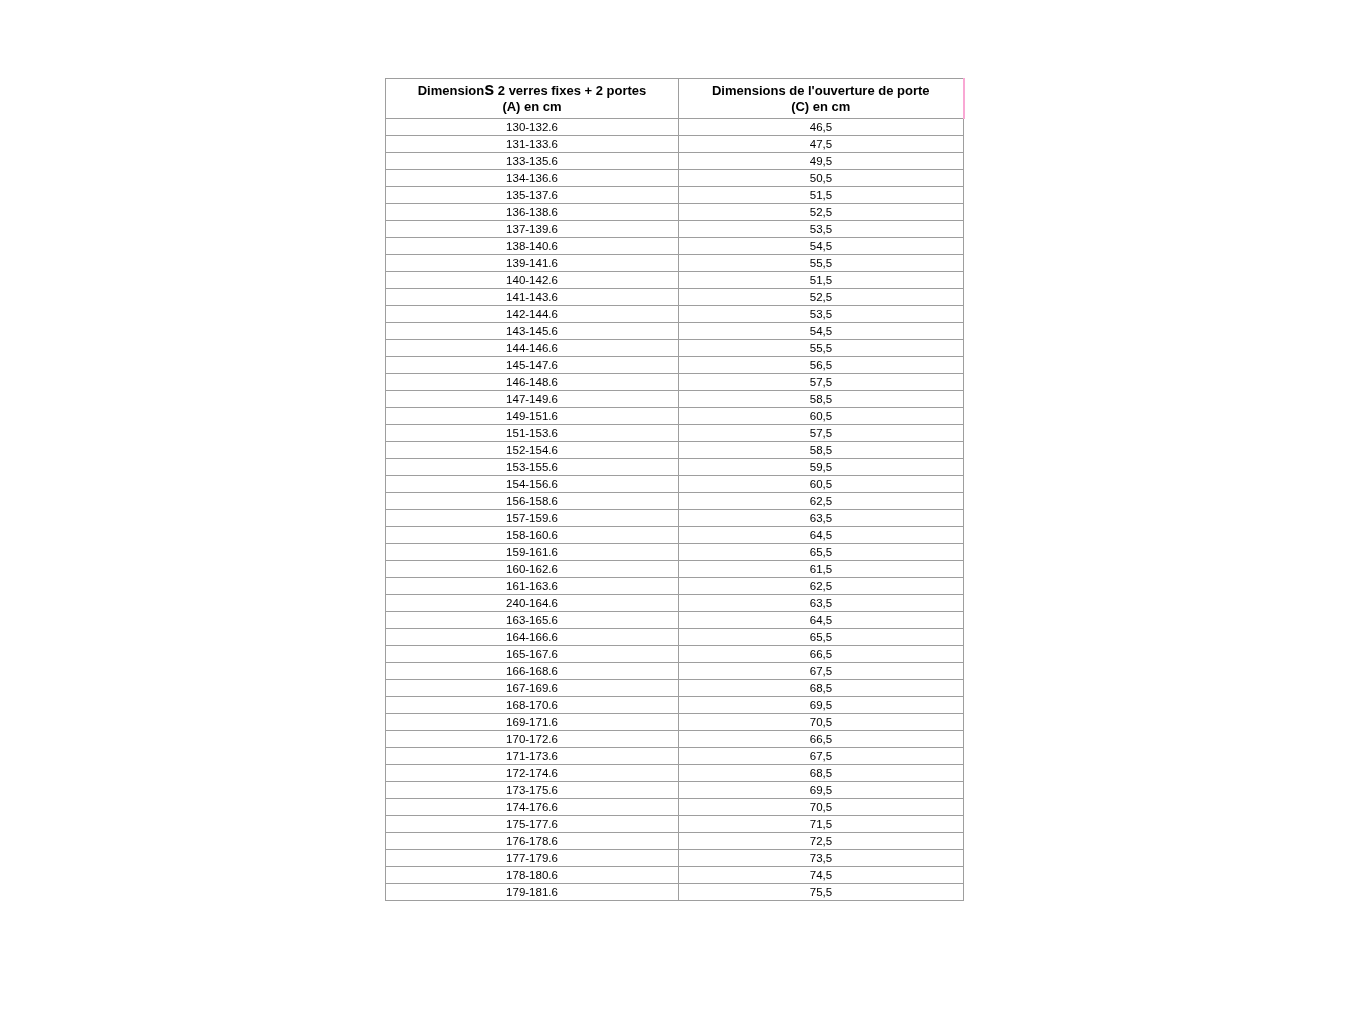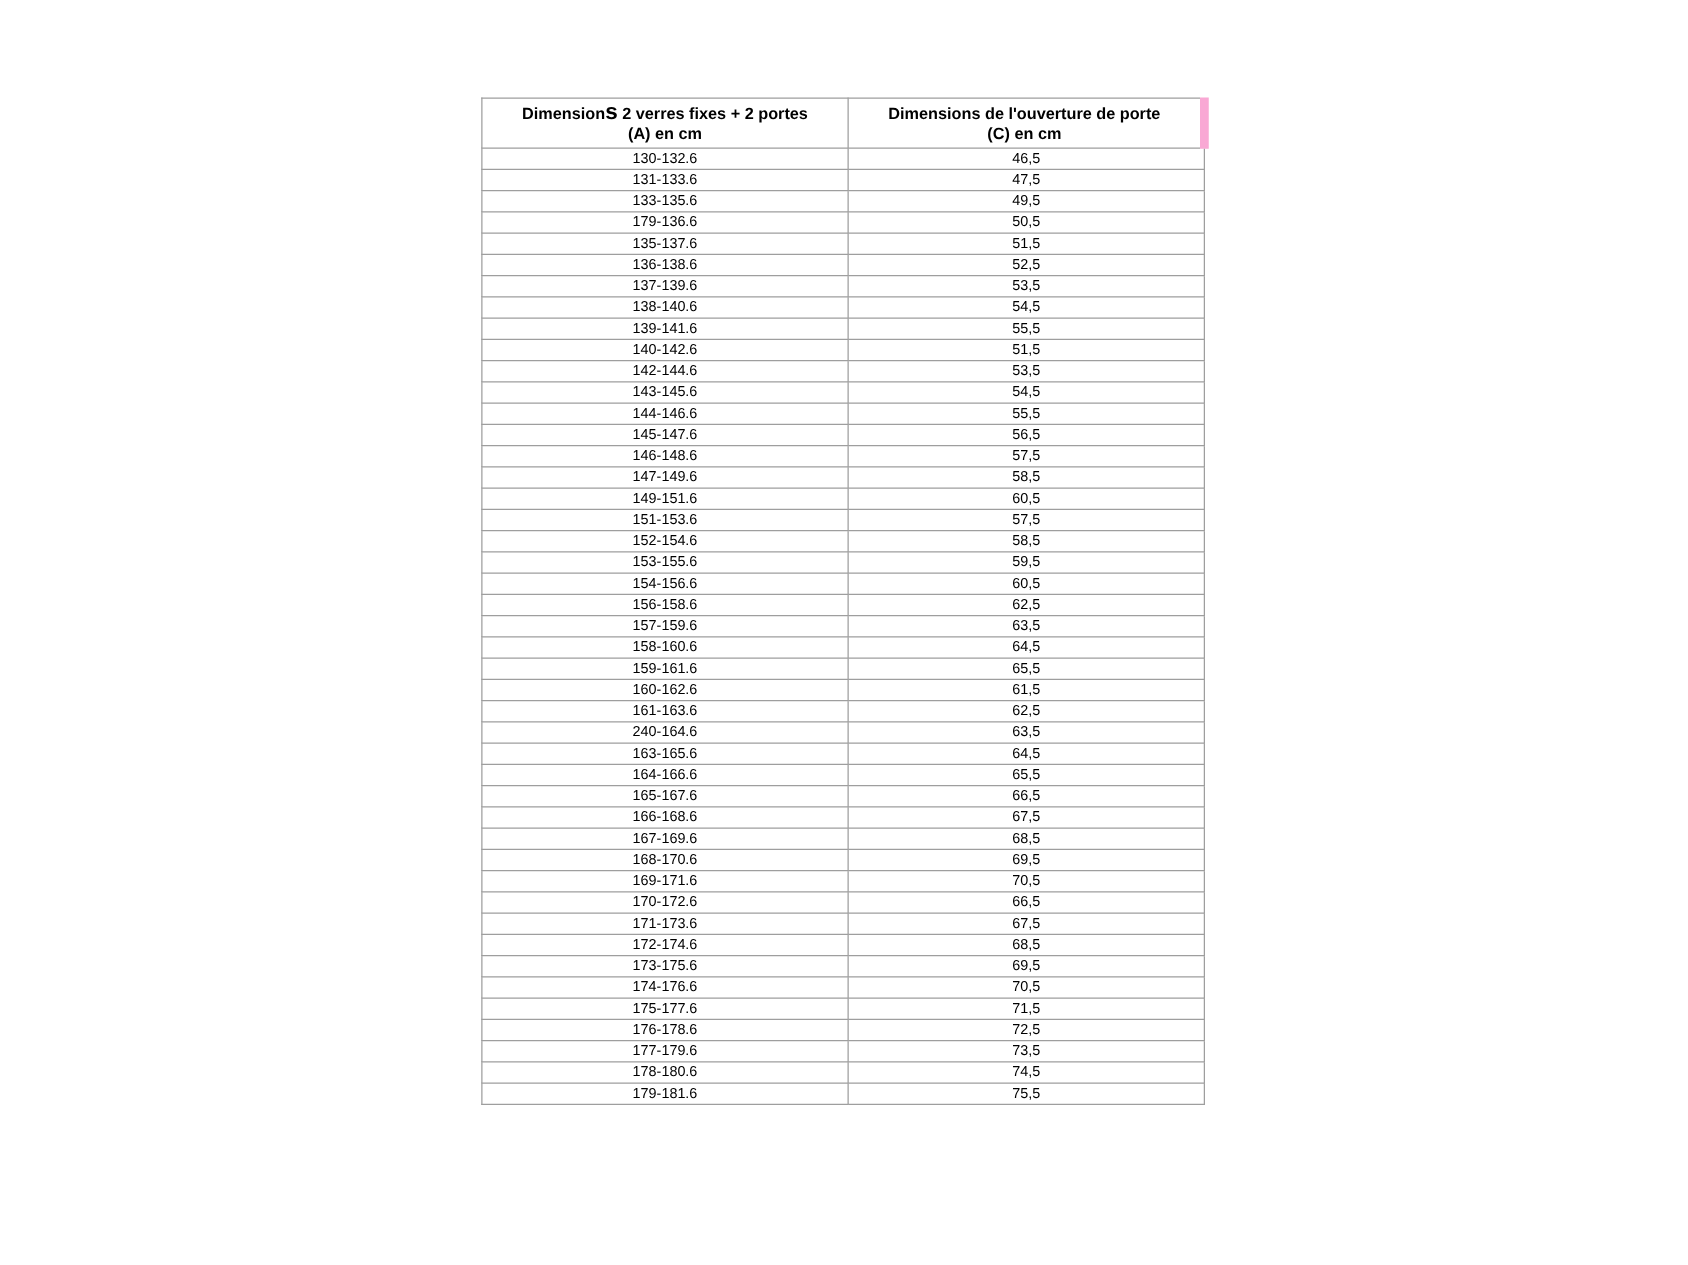--- a/index.html
+++ b/index.html
@@ -35,21 +35,21 @@
     background: #ffffff;
     overflow: hidden;
     white-space: nowrap;
   }
   .dim-table th {
     height: 40px;
     font-size: 13px;
     font-weight: bold;
     line-height: 16px;
   }
-  .dim-table th.header-col-c { border-right: 7px solid #f9a8d4; }
+  .dim-table th.header-col-c { border-right: 2px solid #f9a8d4; }
   .dim-table td {
     height: 16.32px;
     font-size: 11.5px;
     line-height: 16px;
     font-weight: normal;
   }
   .tall-s {
     font-size: 18px;
     line-height: 0;
     vertical-align: baseline;
@@ -83,21 +83,21 @@
         </tr>
         <tr>
           <td>131-133.6</td>
           <td>47,5</td>
         </tr>
         <tr>
           <td>133-135.6</td>
           <td>49,5</td>
         </tr>
         <tr>
-          <td>179-136.6</td>
+          <td>134-136.6</td>
           <td>50,5</td>
         </tr>
         <tr>
           <td>135-137.6</td>
           <td>51,5</td>
         </tr>
         <tr>
           <td>136-138.6</td>
           <td>52,5</td>
         </tr>
@@ -109,20 +109,24 @@
           <td>138-140.6</td>
           <td>54,5</td>
         </tr>
         <tr>
           <td>139-141.6</td>
           <td>55,5</td>
         </tr>
         <tr>
           <td>140-142.6</td>
           <td>51,5</td>
+        </tr>
+        <tr>
+          <td>141-143.6</td>
+          <td>52,5</td>
         </tr>
         <tr>
           <td>142-144.6</td>
           <td>53,5</td>
         </tr>
         <tr>
           <td>143-145.6</td>
           <td>54,5</td>
         </tr>
         <tr>

